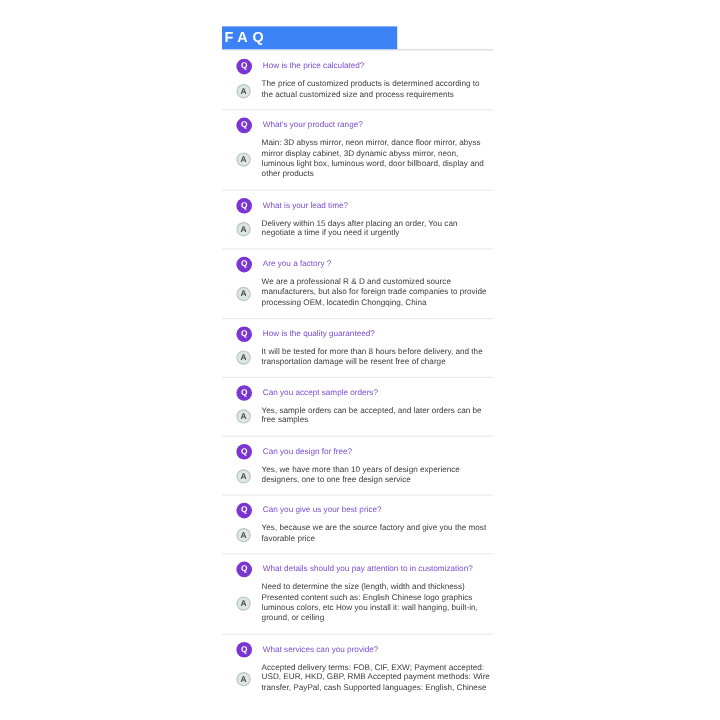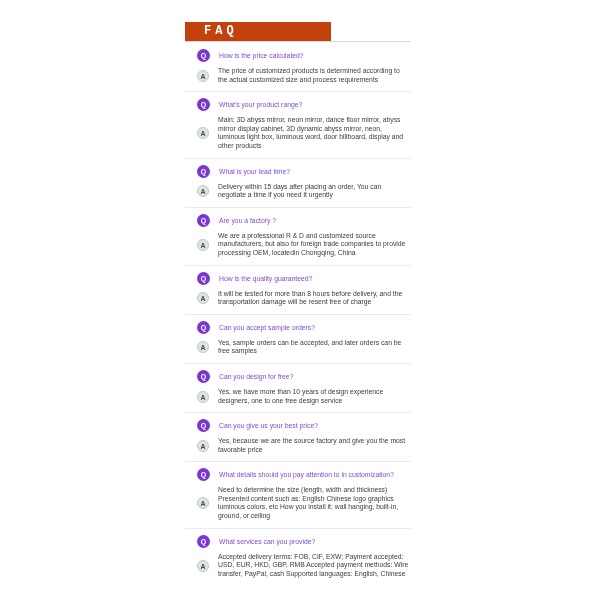--- a/index.html
+++ b/index.html
@@ -23,26 +23,25 @@
   }
   .header-row {
     border-bottom: 1px solid #d9d9e2;
     height: 19px;
     display: flex;
     align-items: flex-end;
   }
   .header-box {
     width: 146px;
     height: 19px;
-    background: #c2410c;
+    background: #3b82f6;
     display: flex;
     align-items: center;
     box-sizing: border-box;
-    padding-left: 19px;
-    font-family: Liberation Mono, monospace;
+    padding-left: 2px;
   }
   .header-box span {
     color: #ffffff;
     font-size: 12px;
     font-weight: bold;
     letter-spacing: 4px;
     line-height: 19px;
   }
   .faq-list { margin-top: 1px; }
   .faq-item {

